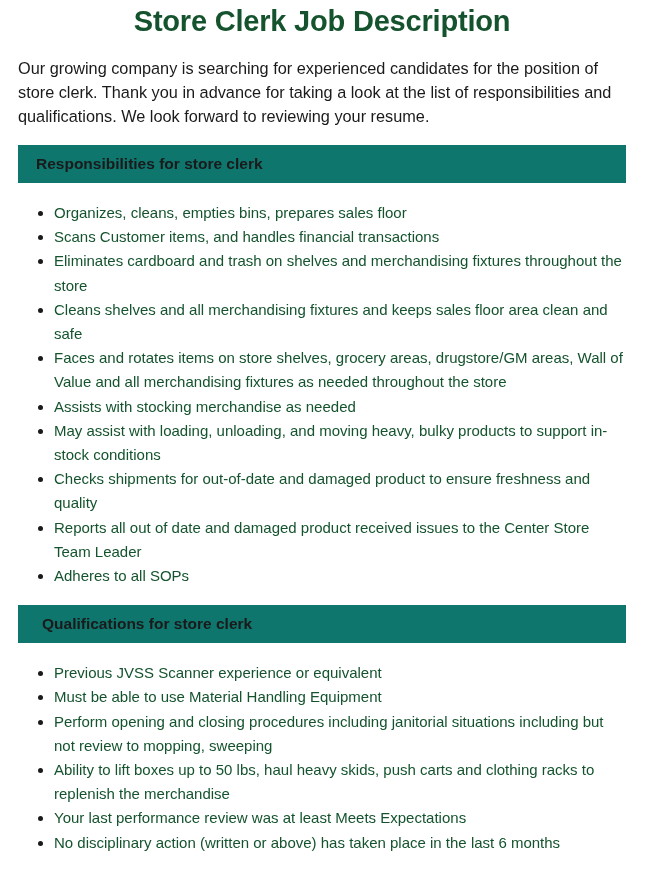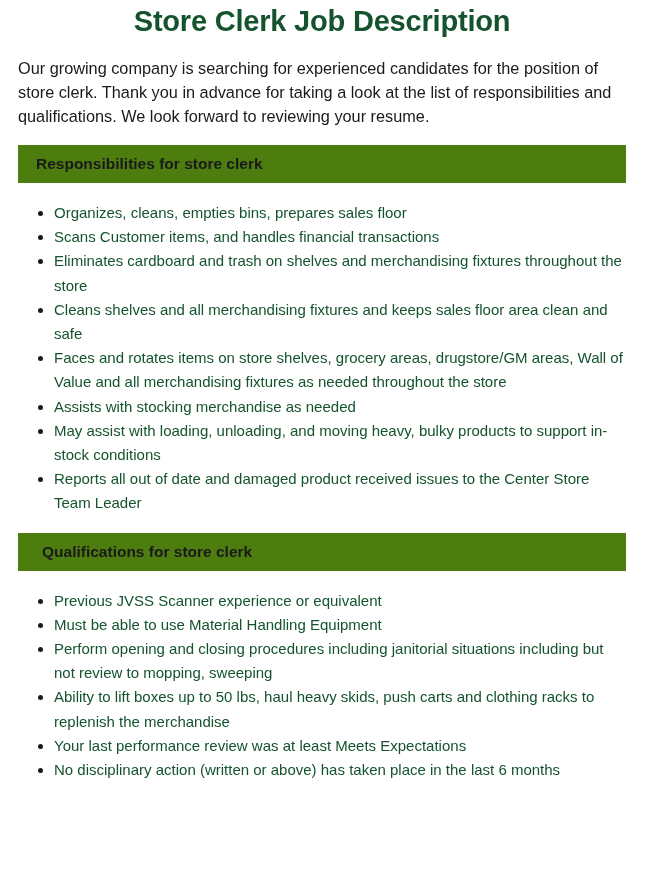--- a/index.html
+++ b/index.html
@@ -31,21 +31,21 @@
       letter-spacing: -0.2px;
       color: #14532d;
     }
     .intro {
       margin: 17px 0 17px 0;
       font-size: 16.3px;
       line-height: 24px;
       color: #1a1a1a;
     }
     .section-header {
-      background: #4d7c0f;
+      background: #0f766e;
       height: 38px;
       line-height: 38px;
       padding-left: 18px;
       font-size: 15.5px;
       font-weight: bold;
       color: #1a1a1a;
     }
     .section-header.resp { margin-top: 14px; }
     .section-header.qual { margin-top: 17px; padding-left: 24px; }
     ul {
@@ -82,21 +82,23 @@
 
   <div class="section-header resp">Responsibilities for store clerk</div>
   <ul class="resp-list">
     <li>Organizes, cleans, empties bins, prepares sales floor</li>
     <li>Scans Customer items, and handles financial transactions</li>
     <li>Eliminates cardboard and trash on shelves and merchandising fixtures throughout the store</li>
     <li>Cleans shelves and all merchandising fixtures and keeps sales floor area clean and safe</li>
     <li>Faces and rotates items on store shelves, grocery areas, drugstore/GM areas, Wall of Value and all merchandising fixtures as needed throughout the store</li>
     <li>Assists with stocking merchandise as needed</li>
     <li>May assist with loading, unloading, and moving heavy, bulky products to support in-stock conditions</li>
+    <li>Checks shipments for out-of-date and damaged product to ensure freshness and quality</li>
     <li>Reports all out of date and damaged product received issues to the Center Store Team Leader</li>
+    <li>Adheres to all SOPs</li>
   </ul>
 
   <div class="section-header qual">Qualifications for store clerk</div>
   <ul class="qual-list">
     <li>Previous JVSS Scanner experience or equivalent</li>
     <li>Must be able to use Material Handling Equipment</li>
     <li>Perform opening and closing procedures including janitorial situations including but not review to mopping, sweeping</li>
     <li>Ability to lift boxes up to 50 lbs, haul heavy skids, push carts and clothing racks to replenish the merchandise</li>
     <li>Your last performance review was at least Meets Expectations</li>
     <li>No disciplinary action (written or above) has taken place in the last 6 months</li>

